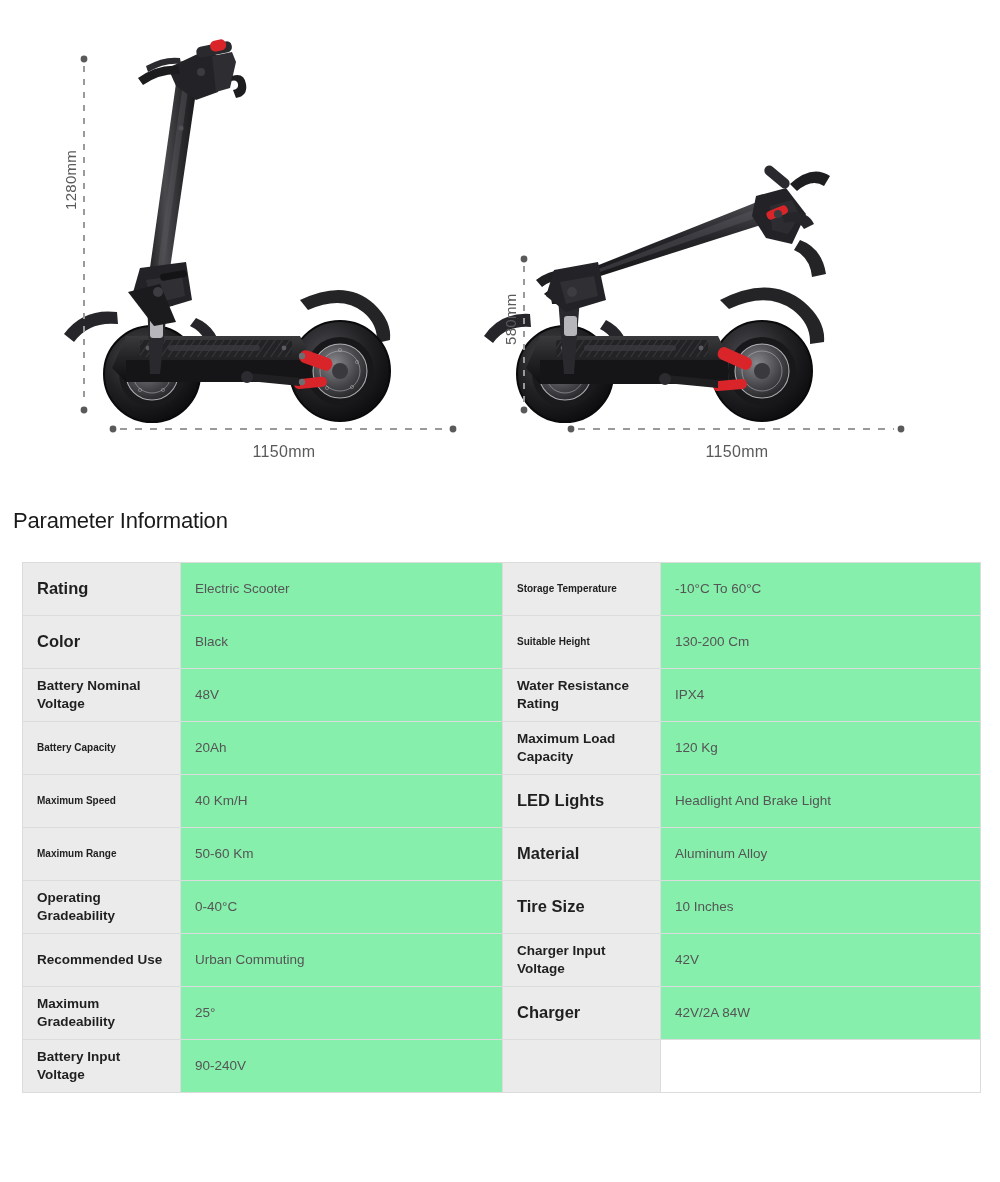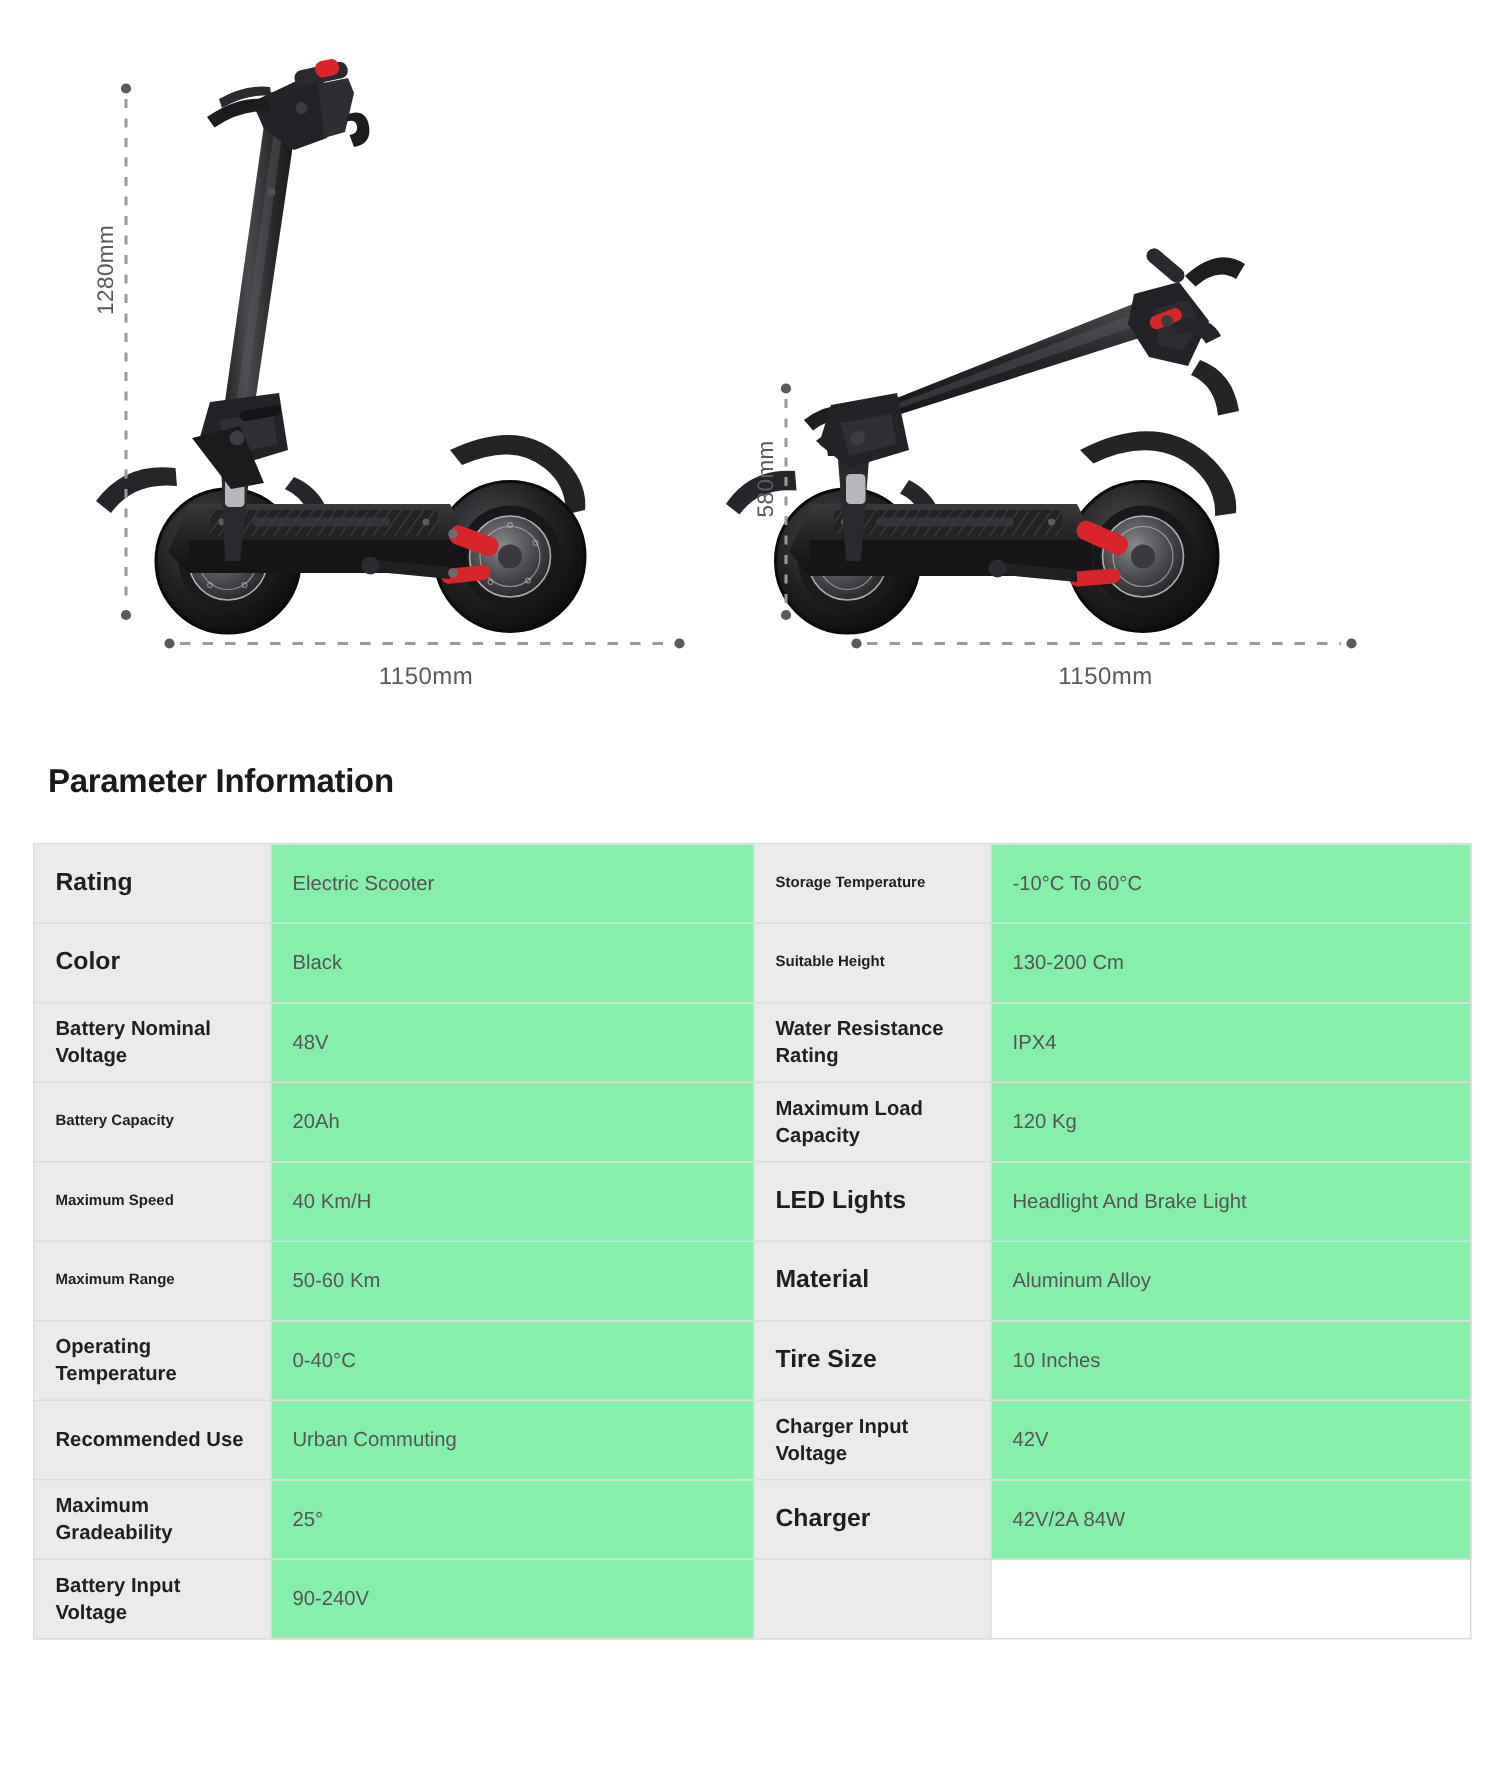--- a/index.html
+++ b/index.html
@@ -48,24 +48,24 @@
     color: #5a5a5a;
     letter-spacing: 0.3px;
     white-space: nowrap;
     text-align: center;
     font-family: "Liberation Sans", "DejaVu Sans", sans-serif;
   }
 
   
   .section-title {
     position: absolute;
-    left: 32px;
+    left: 13px;
     top: 508px;
     font-size: 22px;
-    font-weight: bold;
+    font-weight: normal;
     color: #1a1a1a;
     letter-spacing: -0.2px;
   }
 
   
   .spec-table-wrap {
     position: absolute;
     left: 22px;
     top: 562px;
     width: 958px;
@@ -398,21 +398,21 @@
           <td class="k sz-lg">LED Lights</td>
           <td class="v">Headlight And Brake Light</td>
         </tr>
         <tr>
           <td class="k sz-md">Maximum Range</td>
           <td class="v">50-60 Km</td>
           <td class="k sz-lg">Material</td>
           <td class="v">Aluminum Alloy</td>
         </tr>
         <tr>
-          <td class="k sz-sm">Operating Temperature</td>
+          <td class="k sz-sm">Operating Gradeability</td>
           <td class="v">0-40°C</td>
           <td class="k sz-lg">Tire Size</td>
           <td class="v">10 Inches</td>
         </tr>
         <tr>
           <td class="k sz-sm">Recommended Use</td>
           <td class="v">Urban Commuting</td>
           <td class="k sz-sm">Charger Input Voltage</td>
           <td class="v">42V</td>
         </tr>

